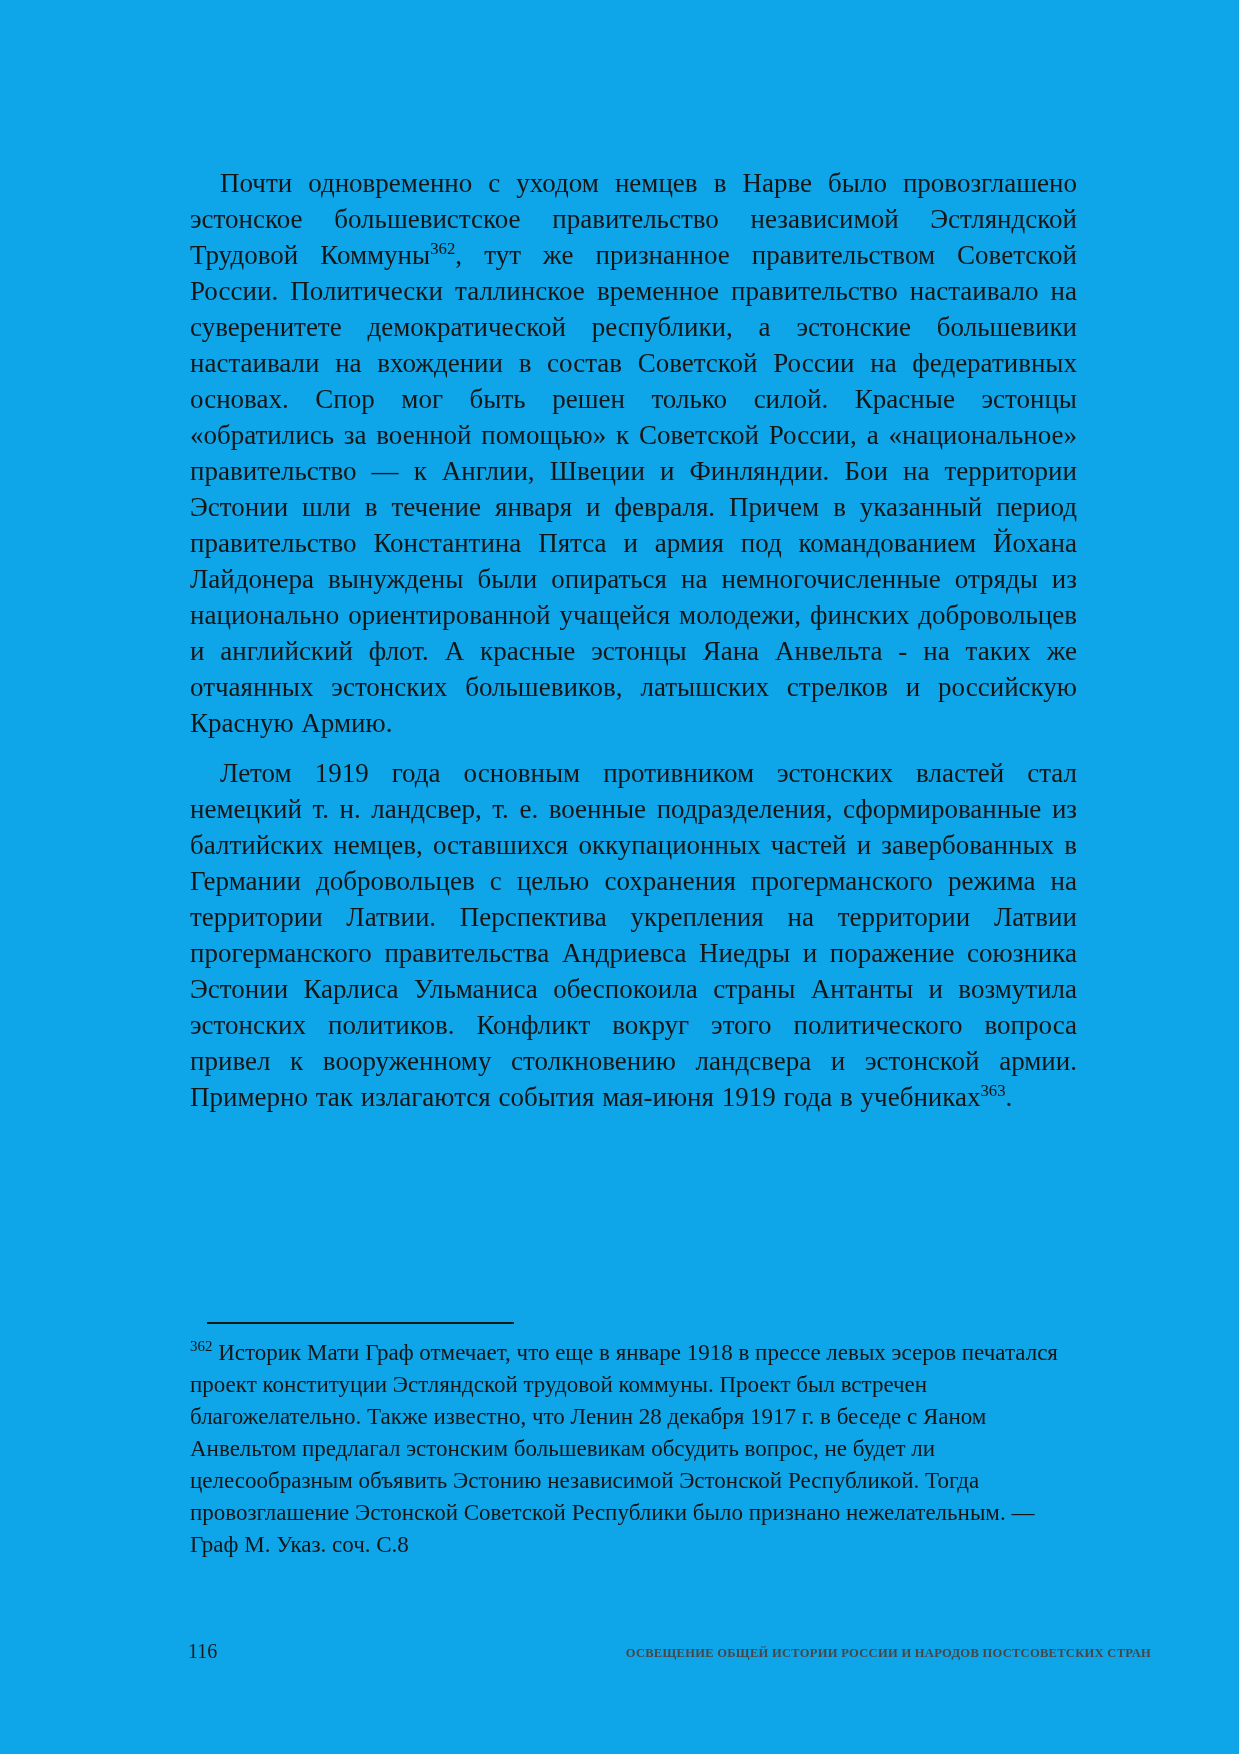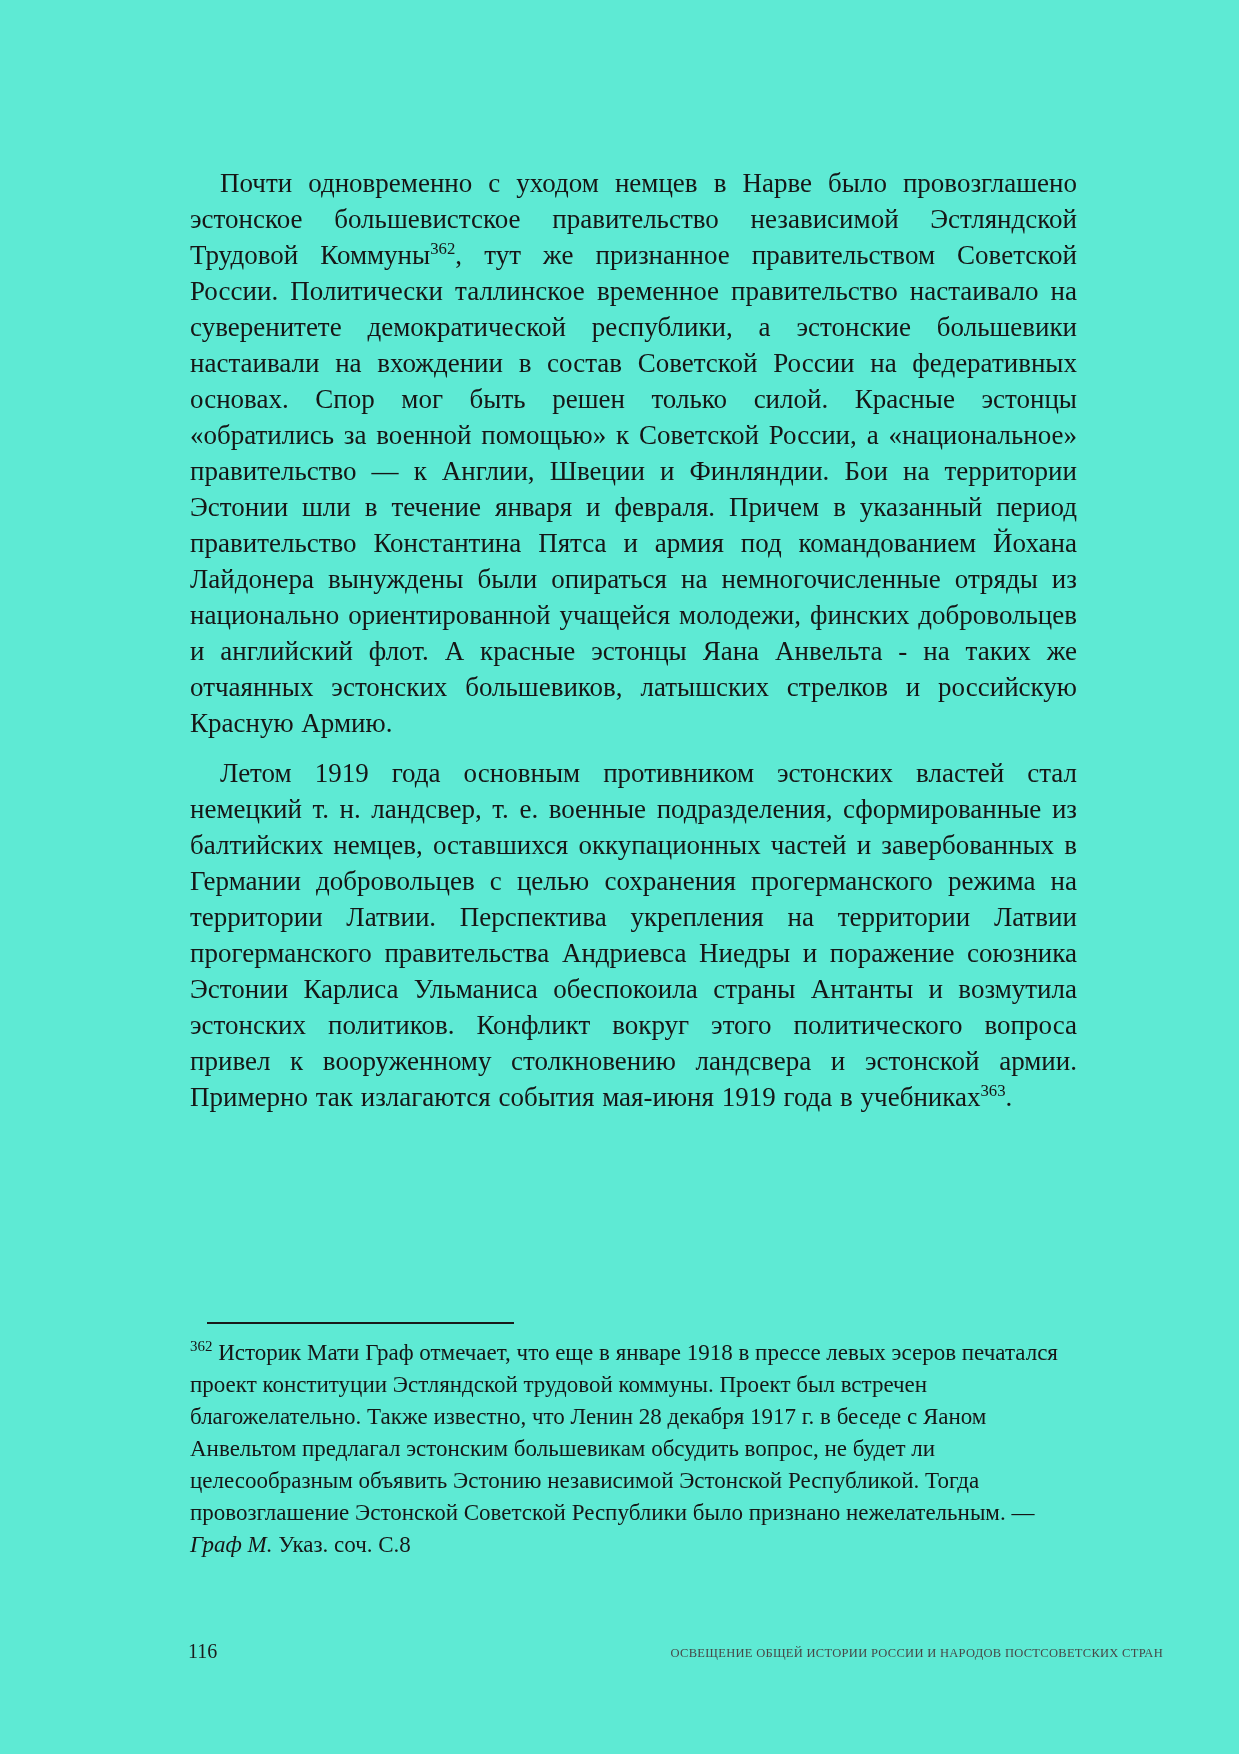--- a/index.html
+++ b/index.html
@@ -2,21 +2,21 @@
 <html><head>
 <meta charset="utf-8">
 <style>
   html, body { margin: 0; padding: 0; }
   body { background: #e8e8e8; }
 
   .page {
     position: relative;
     width: 1239px;
     height: 1754px;
-    background: #5eead4;
+    background: #0ea5e9;
     font-family: "Liberation Serif", "DejaVu Serif", serif;
     color: #161616;
     overflow: hidden;
   }
 
   .text-block {
     position: absolute;
     left: 190px;
     top: 165px;
     width: 887px;
@@ -63,38 +63,38 @@
     text-align: left;
     hyphens: none;
   }
 
   .footnote .fn-num {
     font-size: 0.65em;
     line-height: 0;
     vertical-align: super;
   }
 
-  .footnote .src-italic { font-style: italic; }
+  .footnote .src-italic { }
 
   .page-footer-left {
     position: absolute;
     left: 188px;
     top: 1634px;
     font-size: 20px;
     line-height: 34px;
     color: #1c1c1c;
   }
 
   .page-footer-right {
     position: absolute;
-    right: 76px;
+    right: 88px;
     top: 1646px;
     font-size: 12.5px;
     line-height: 14px;
-    font-weight: 400;
+    font-weight: 700;
     letter-spacing: 0.3px;
     color: #474747;
     font-family: "Liberation Serif", "DejaVu Serif", serif;
   }
 </style>
 </head>
 <body>
 
 <div class="page">
 

